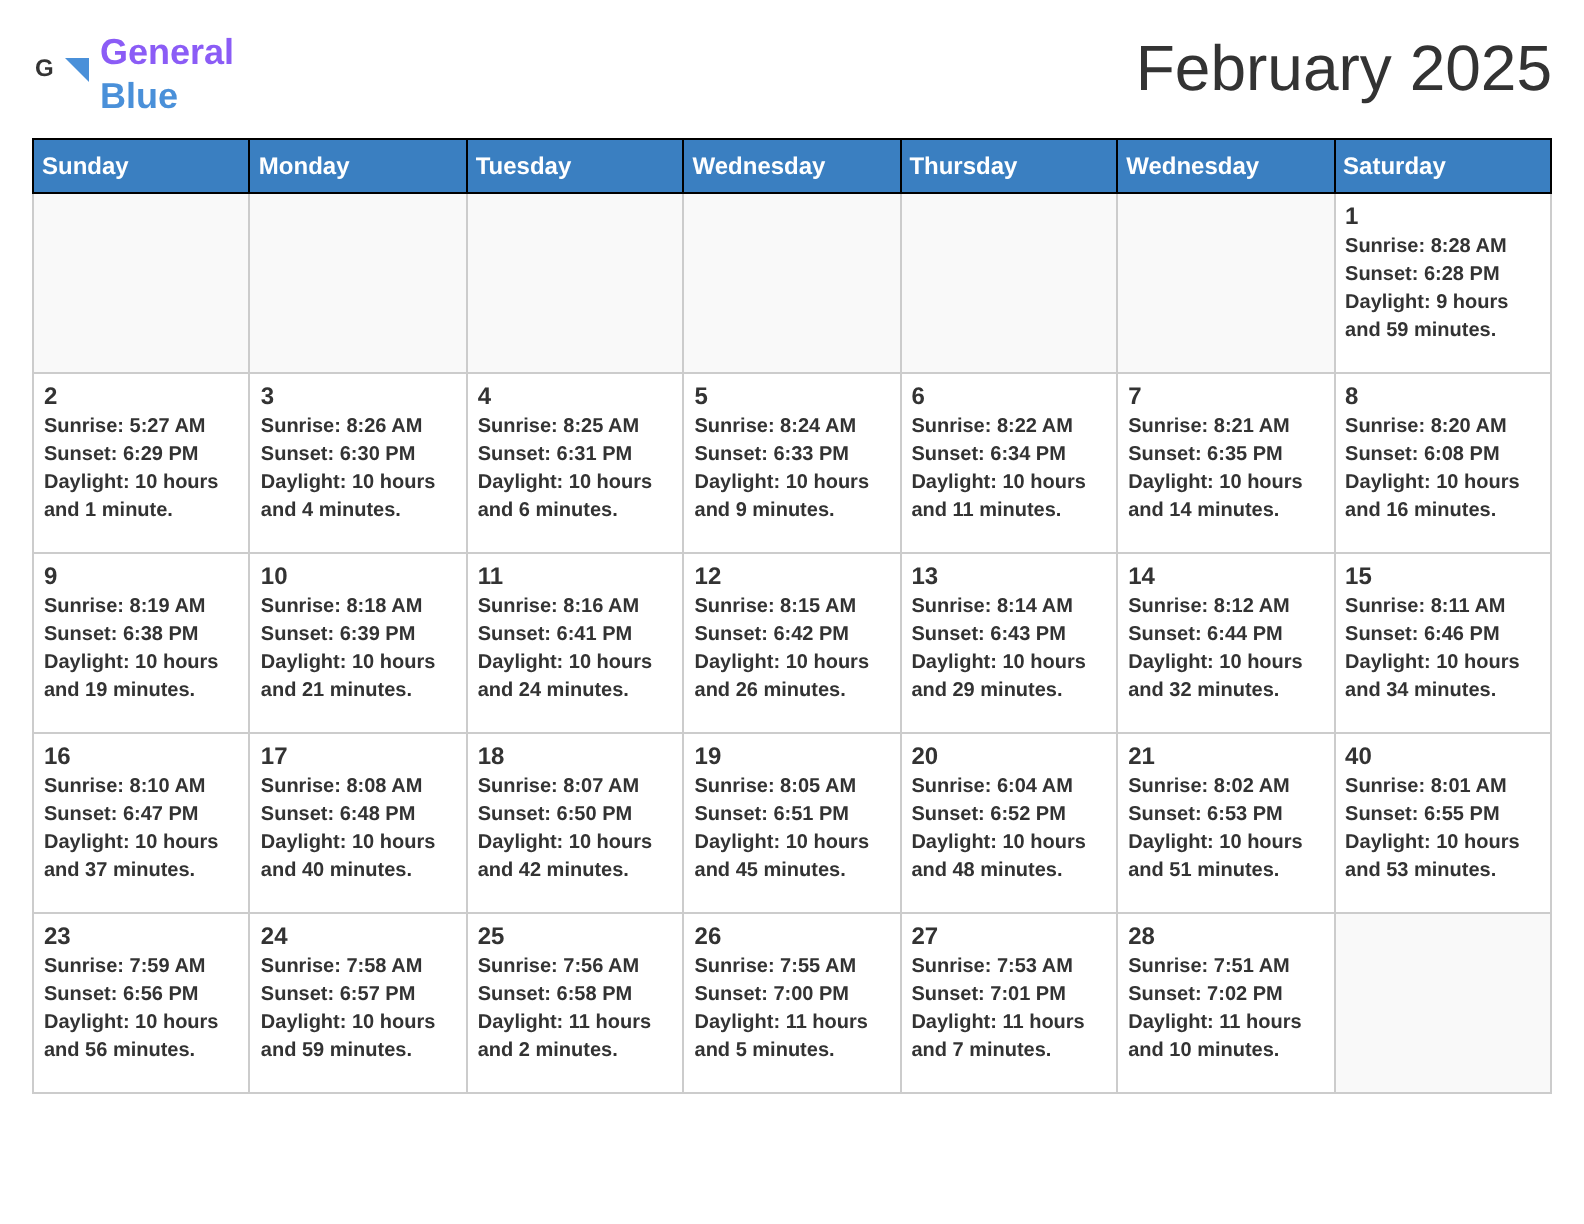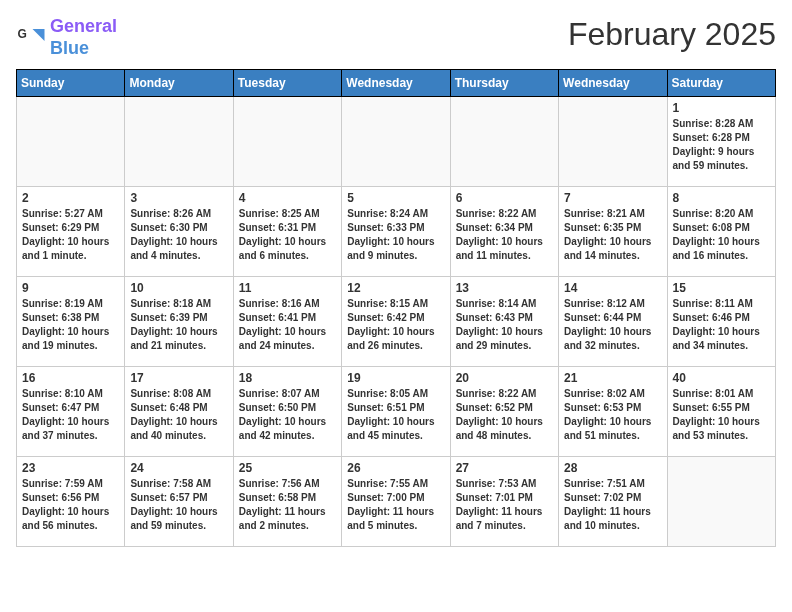--- a/index.html
+++ b/index.html
@@ -240,21 +240,21 @@
 Daylight: 10 hours and 42 minutes.</div>
         </td>
         <td>
           <span class="day-number">19</span>
           <div class="day-info">Sunrise: 8:05 AM
 Sunset: 6:51 PM
 Daylight: 10 hours and 45 minutes.</div>
         </td>
         <td>
           <span class="day-number">20</span>
-          <div class="day-info">Sunrise: 8:22 AM
+          <div class="day-info">Sunrise: 6:04 AM
 Sunset: 6:52 PM
 Daylight: 10 hours and 48 minutes.</div>
         </td>
         <td>
           <span class="day-number">21</span>
           <div class="day-info">Sunrise: 8:02 AM
 Sunset: 6:53 PM
 Daylight: 10 hours and 51 minutes.</div>
         </td>
         <td>

